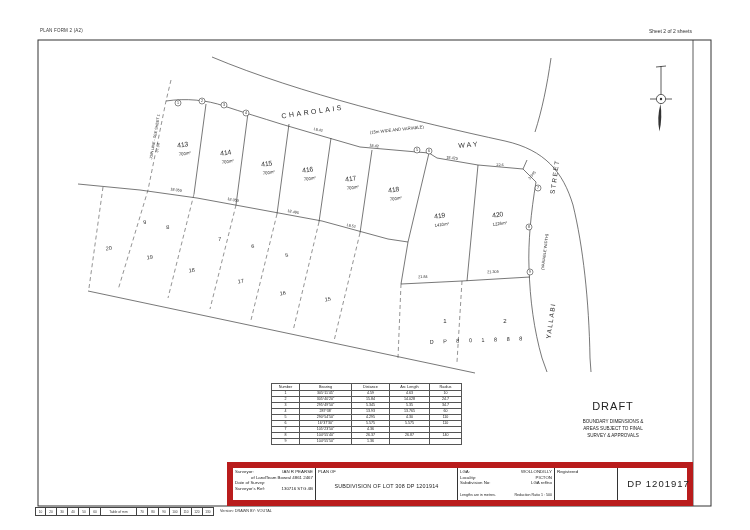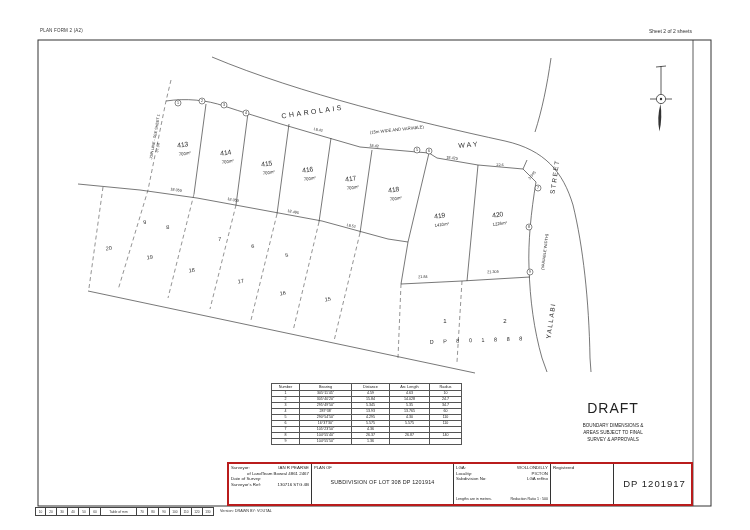--- a/index.html
+++ b/index.html
@@ -10,25 +10,25 @@
   
   .form-label{left:40px;top:28px;font-size:4.5px;letter-spacing:.2px;color:#333;}
   .sheet-label{right:58px;top:28px;font-size:5px;color:#333;}
   
   .curve-table{left:271px;top:383px;border-collapse:collapse;table-layout:fixed;width:190px;background:#fff;}
   .curve-table th,.curve-table td{border:0.5px solid #555;font-size:3.6px;line-height:5px;
       padding:0;text-align:center;font-weight:normal;color:#222;overflow:hidden;white-space:nowrap;}
   .curve-table th{font-size:3.8px;line-height:6px;}
   
   .draft{left:548px;top:400px;width:130px;text-align:center;}
-  .draft-title{font-size:14px;letter-spacing:1px;color:#222;margin-bottom:6px;}
+  .draft-title{font-size:11px;letter-spacing:1px;color:#222;margin-bottom:6px;}
   .draft-line{font-size:4.6px;line-height:7px;color:#222;}
   
   .titleblock{left:227px;top:462px;width:466px;height:44px;display:grid;
-      grid-template-columns:83px 142px 97px 63px 81px;border:2px solid #b91c1c;box-sizing:border-box;}
+      grid-template-columns:83px 142px 97px 63px 81px;border:6px solid #b91c1c;box-sizing:border-box;}
   .tb-box{border-right:1px solid #333;box-sizing:border-box;position:relative;padding:1px 2px;font-size:4.4px;line-height:5.6px;}
   .tb-box:last-child{border-right:none;}
   .tb-row{display:flex;justify-content:space-between;}
   .tb-right{text-align:right;}
   .planof-label{font-size:4.2px;}
   .plan-title{position:absolute;left:0;right:0;top:16px;text-align:center;font-size:5.4px;letter-spacing:.2px;}
   .lengths-note{position:absolute;left:2px;right:2px;bottom:1px;font-size:3.6px;display:flex;justify-content:space-between;}
   .registered{font-size:4.4px;}
   .dp-box{display:flex;align-items:center;justify-content:center;}
   .dp-number{font-size:9.5px;letter-spacing:1px;color:#222;}

